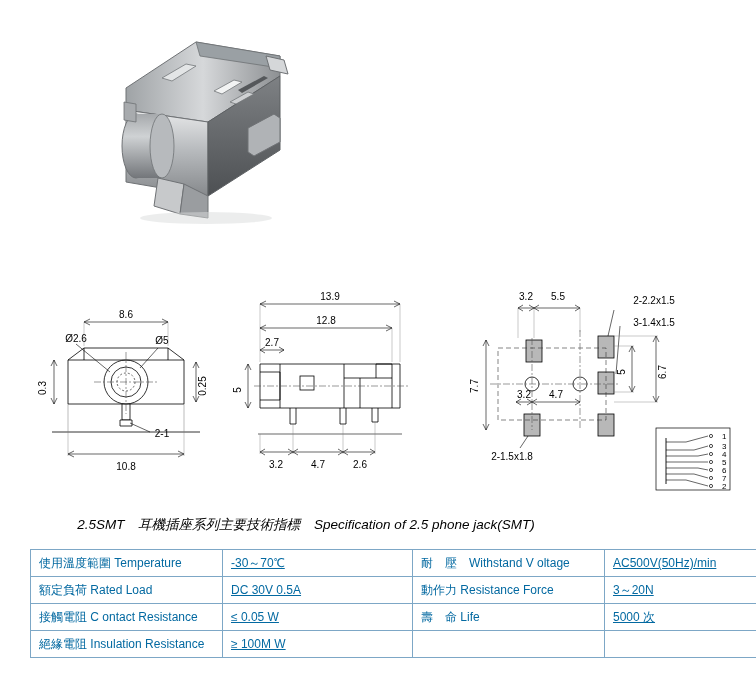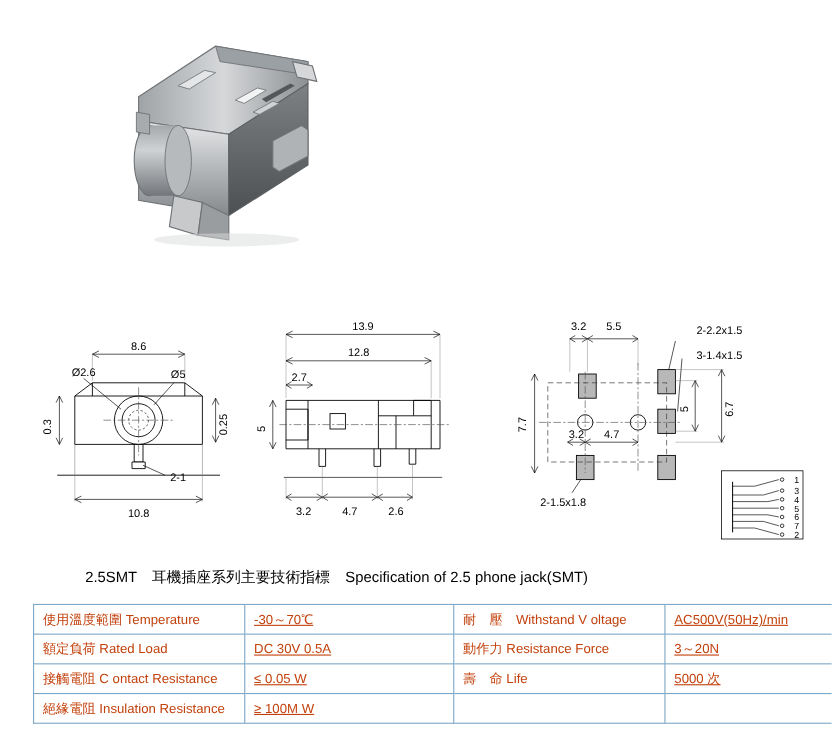--- a/index.html
+++ b/index.html
@@ -17,36 +17,36 @@
   .photo{position:absolute;left:88px;top:18px;width:220px;height:210px;}
   .photo svg{display:block;}
 
   
   .dwg{position:absolute;}
   .dwg svg{display:block;overflow:visible;}
 
   
   .caption{
     position:absolute;left:0;top:516px;width:612px;
-    text-align:center;font-size:13.5px;color:#000;
+    text-align:center;font-size:13.5px;color:#000;font-style:italic;
   }
   .caption .cn{letter-spacing:0px;}
 
   
   .spec{
     position:absolute;left:30px;top:549px;width:696px;
     border-collapse:collapse;
     table-layout:fixed;
   }
   .spec td{
     border:1px solid #7da7c6;
     height:26px;
     font-size:12px;
     padding:0 8px;
-    color:#c2410c;
+    color:#0369a1;
     vertical-align:middle;
     white-space:nowrap;
   }
   .spec td.lbl{width:175px;}
   .spec td.val{width:173px;text-decoration:underline;}
   .spec td.empty{}
   .sp{display:inline-block;width:14px;}
 </style>
 </head>
 <body>

